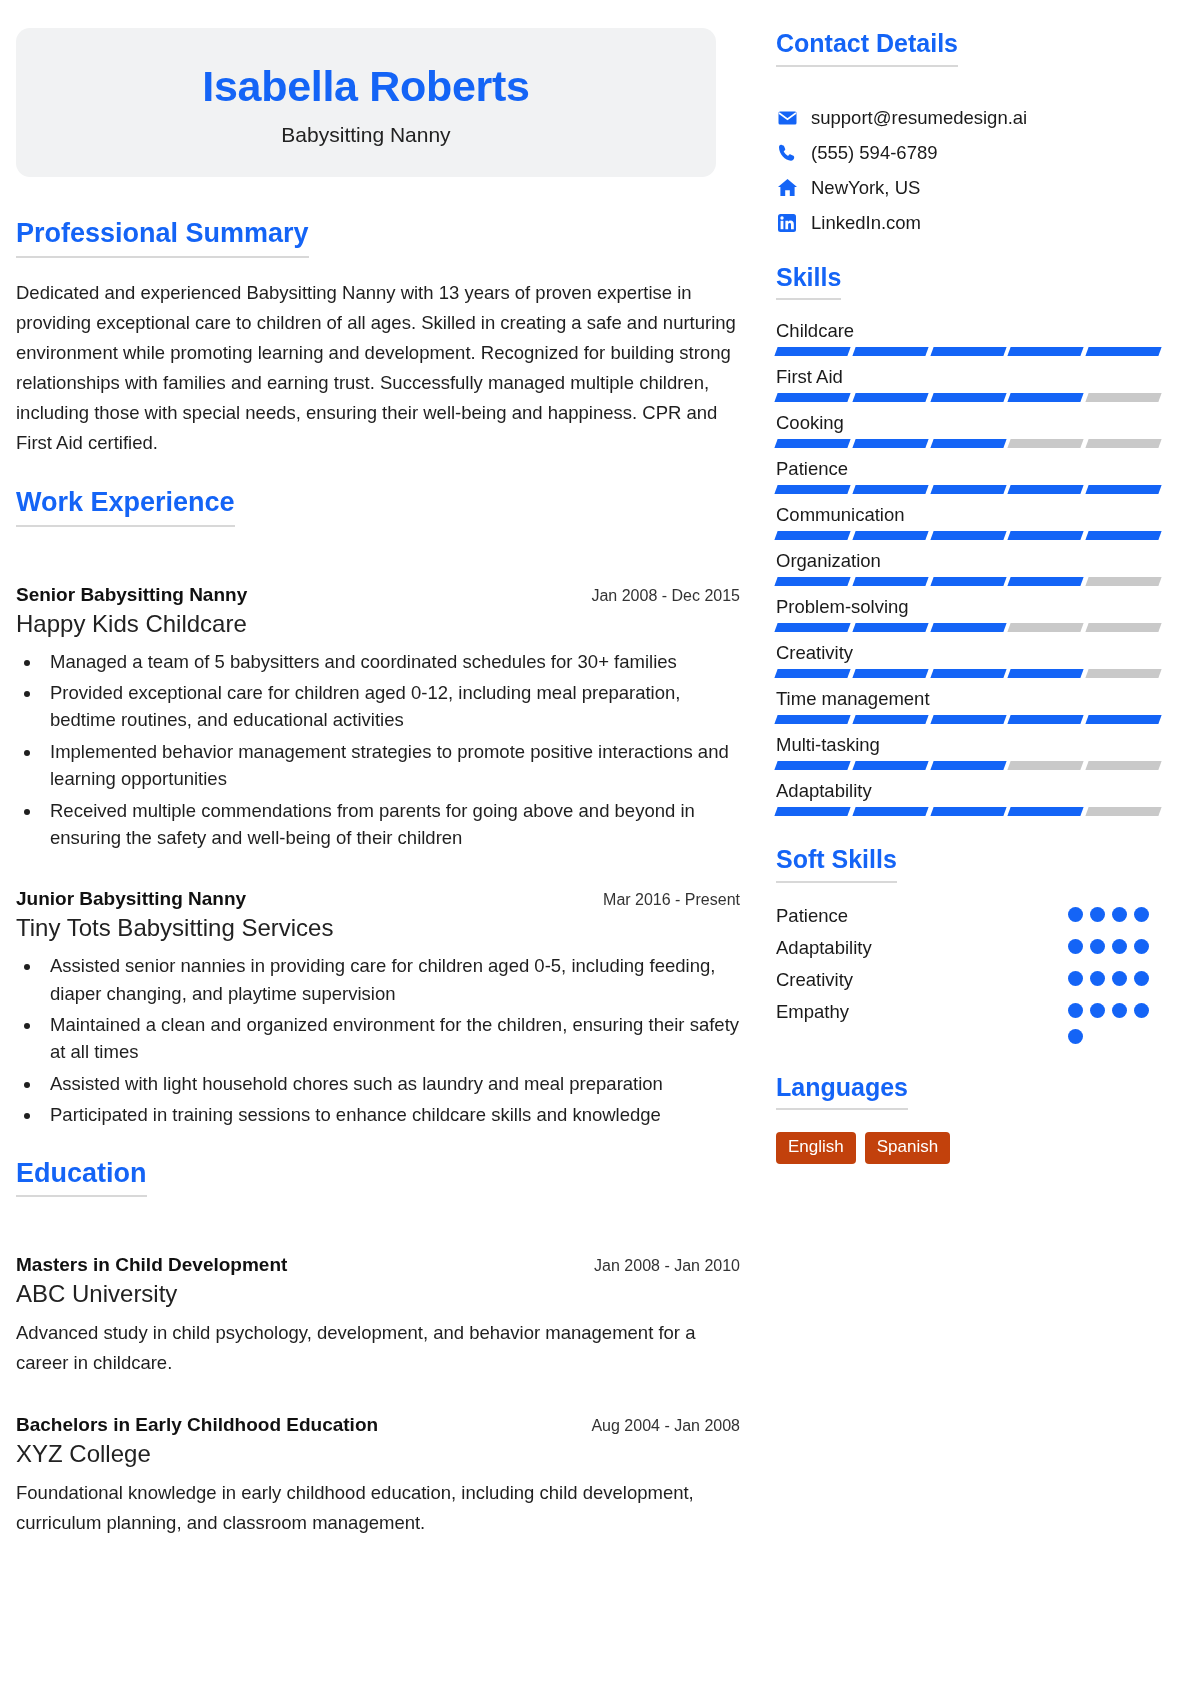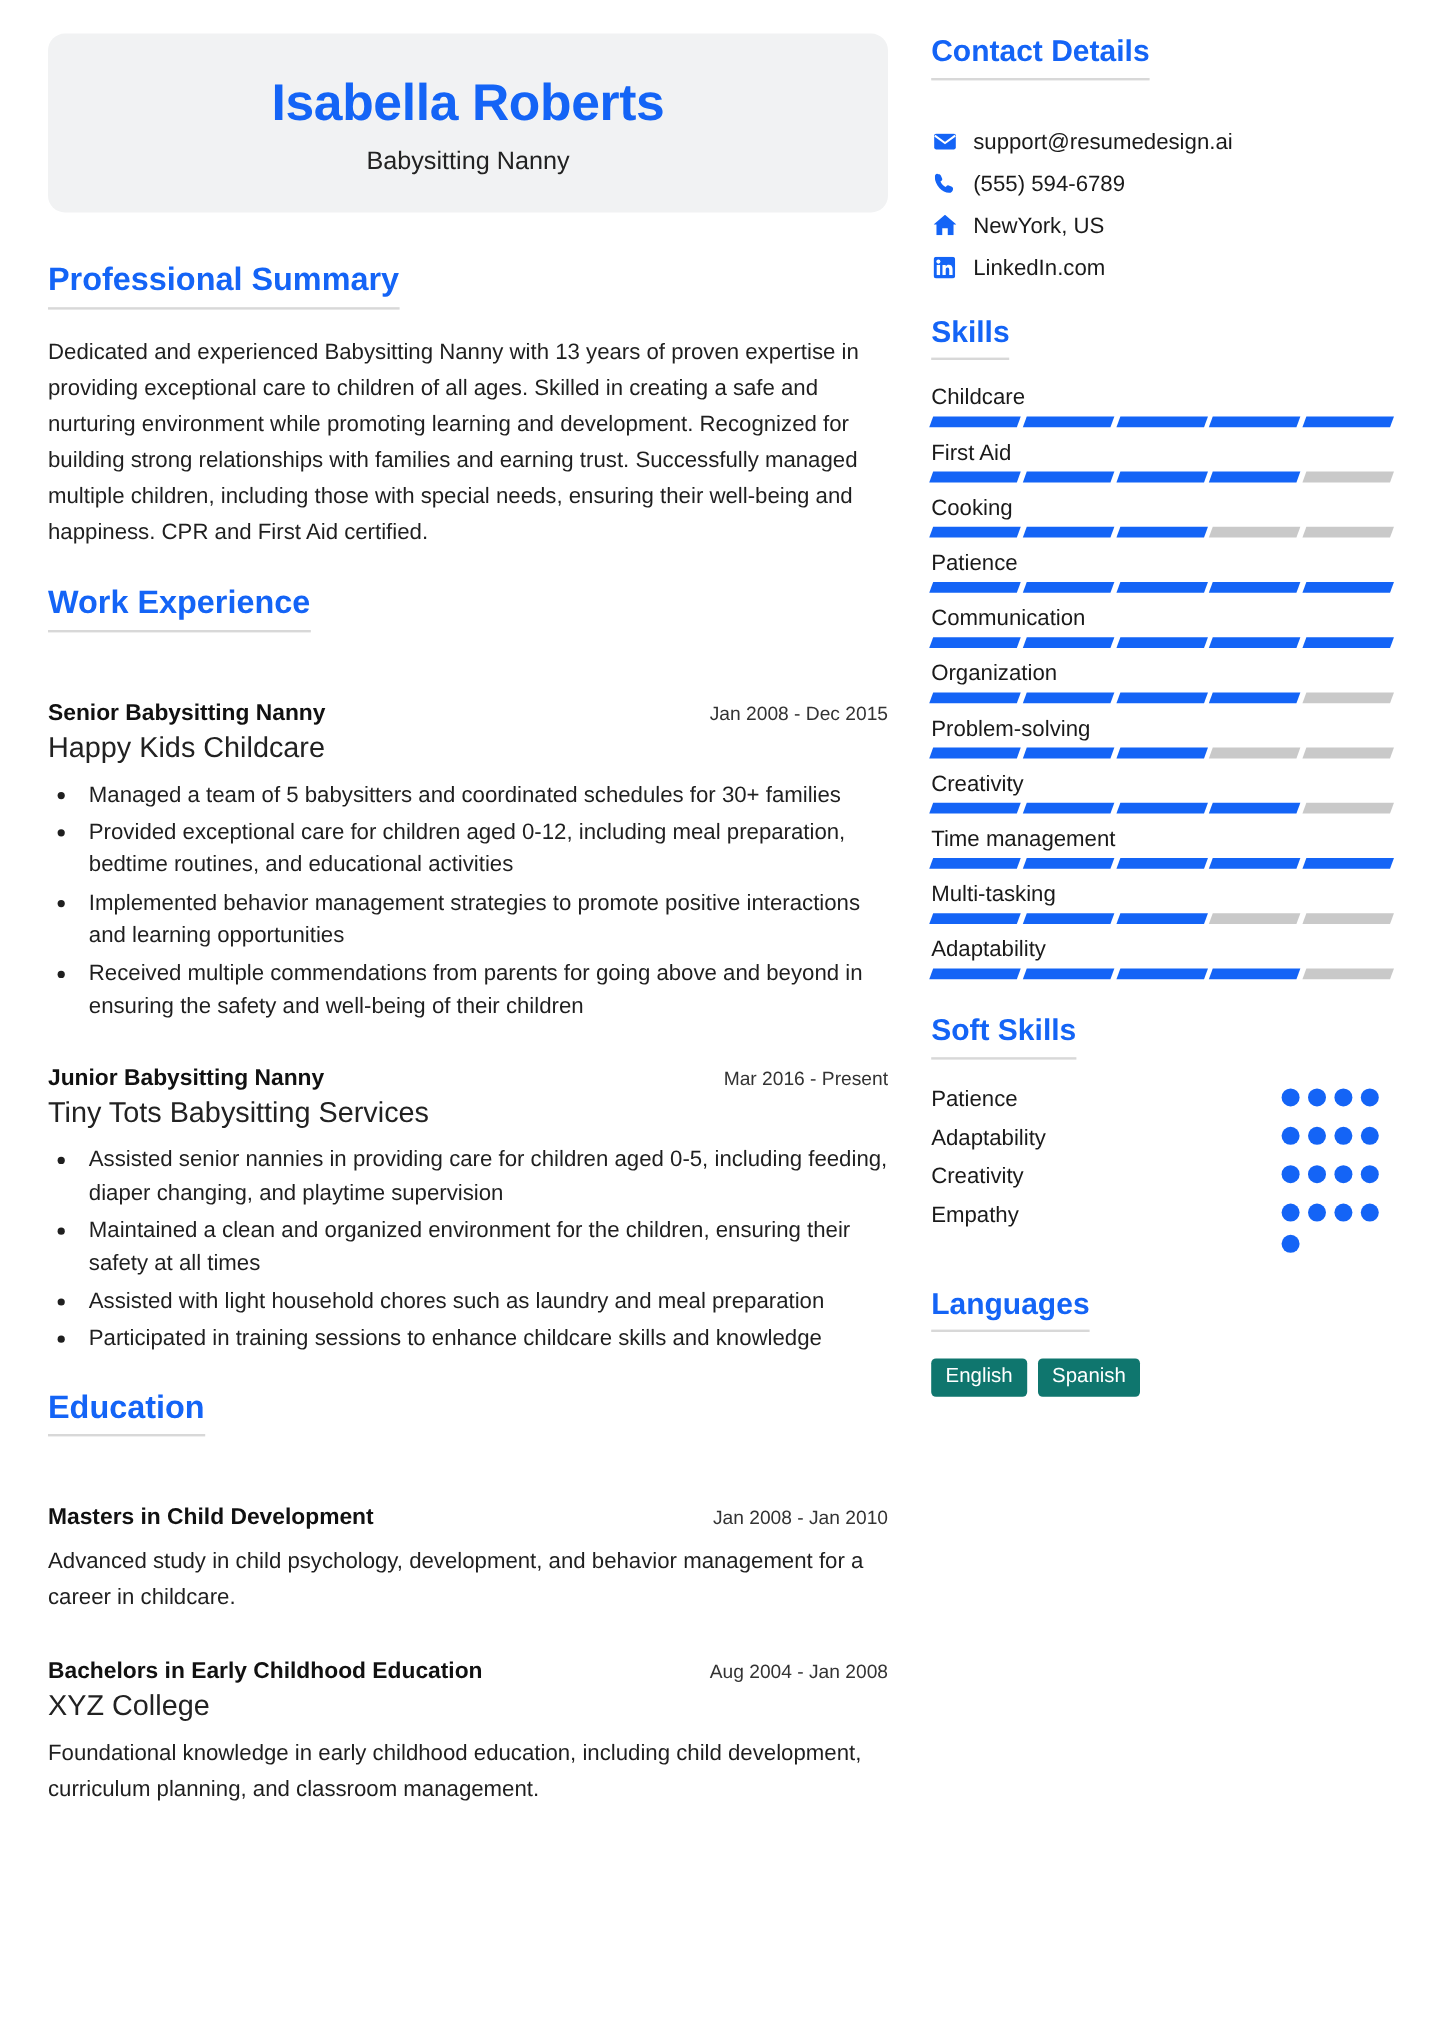--- a/index.html
+++ b/index.html
@@ -17,21 +17,21 @@
     background: #fff;
     padding: 0;
   }
   .layout {
     display: flex;
     align-items: flex-start;
     gap: 0;
   }
   .col-main {
     width: 740px;
-    padding: 28px 0 0 40px;
+    padding: 28px 0 0 16px;
   }
   .col-side {
     width: 460px;
     padding: 30px 40px 0 36px;
   }
 
   
   .header-card {
     background: #f1f2f3;
     border-radius: 14px;
@@ -191,21 +191,21 @@
   .dot.on { background: #1464f6; }
 
   
   .lang-wrap {
     display: flex;
     flex-wrap: wrap;
     gap: 9px;
     margin-top: 2px;
   }
   .lang-chip {
-    background: #0f766e;
+    background: #c2410c;
     color: #ffffff;
     font-size: 17px;
     padding: 6px 12px 7px 12px;
     border-radius: 4px;
     line-height: 1.1;
   }
 </style>
 </head>
 <body>
 
@@ -257,20 +257,21 @@
       </div>
 
       <div class="section">
         <div class="sec-head">Education</div>
         <div id="edu-entries">
             <div class="entry">
               <div class="entry-top">
                 <div class="entry-title">Masters in Child Development</div>
                 <div class="entry-date">Jan 2008 - Jan 2010</div>
               </div>
+              <div class="entry-org">ABC University</div>
               <div class="entry-desc">Advanced study in child psychology, development, and behavior management for a career in childcare.</div>
             </div>
             <div class="entry">
               <div class="entry-top">
                 <div class="entry-title">Bachelors in Early Childhood Education</div>
                 <div class="entry-date">Aug 2004 - Jan 2008</div>
               </div>
               <div class="entry-org">XYZ College</div>
               <div class="entry-desc">Foundational knowledge in early childhood education, including child development, curriculum planning, and classroom management.</div>
             </div>

